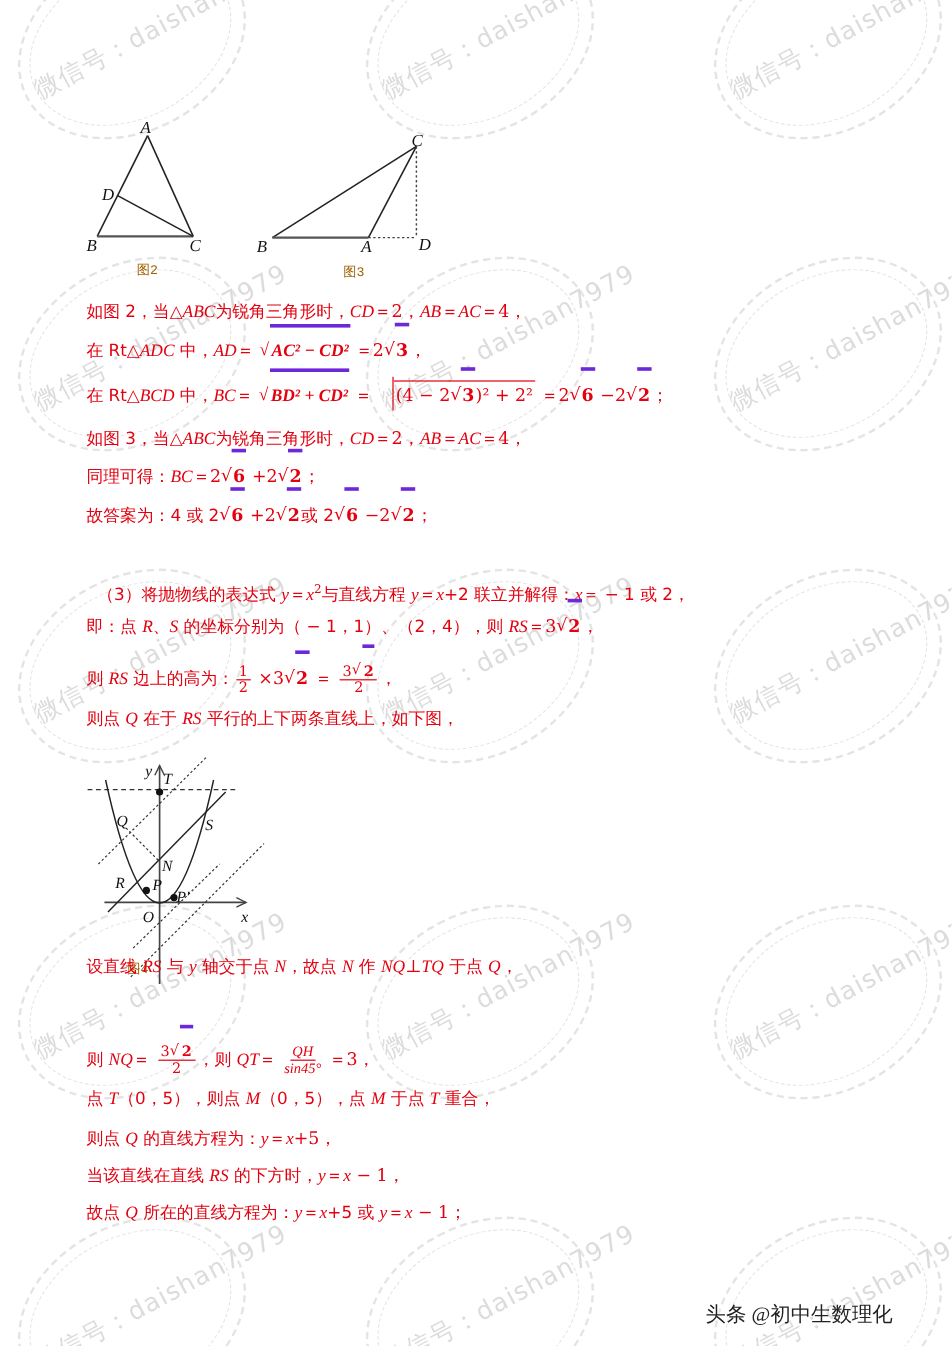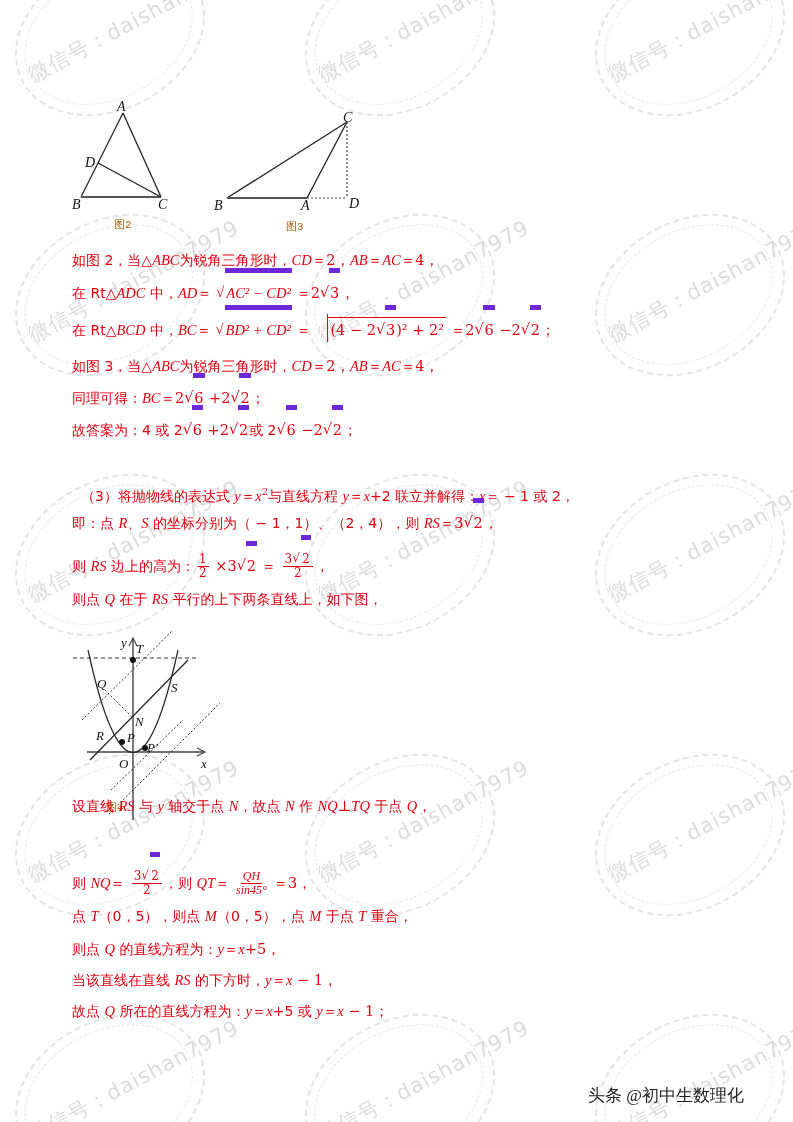--- a/index.html
+++ b/index.html
@@ -27,21 +27,21 @@
 
   .content { position:absolute; left:0; top:0; width:793px; height:1122px; z-index:1; }
   .line {
     position:absolute; left:72px; color:#e3000f; font-size:14.5px; white-space:nowrap;
     line-height:20px;
   }
   .line .i { font-style:italic; font-family:"Liberation Serif","DejaVu Serif",serif; }
   .line .cn { font-family:"DejaVu Sans",sans-serif; font-size:14px;text-align:right; }
   .sqrt { display:inline-block; position:relative; padding-left:9px; }
   .sqrt::before { content:"√"; position:absolute; left:0; top:-1px; font-style:normal; }
-  .sqrt > .rad { border-top:5px solid #6d28d9; padding:12px 1px; }
+  .sqrt > .rad { border-top:3px solid #6d28d9; padding:12px 1px;font-weight:bold; }
   .bigsqrt { display:inline-block; position:relative; padding-left:13px; }
   .bigsqrt::before { content:""; position:absolute; left:0; top:-6px; width:12px; height:28px;
     border-right:1px solid #e3000f; }
   .bigsqrt > .rad { border-top:1px solid #e3000f; display:inline-block; padding:2px 2px 0 2px; margin-top:-6px; }
   .frac { display:inline-flex; flex-direction:column; align-items:center; vertical-align:middle; font-size:12px; line-height:13px; margin:0 2px; }
   .frac .num { border-bottom:1px solid #e3000f; padding:0 2px; }
   .sup { font-size:10px; vertical-align:super; }
 
   .fig-label { position:absolute; font-family:Liberation Mono, monospace; font-size:11px; color:#a16207; }
   .footer {

